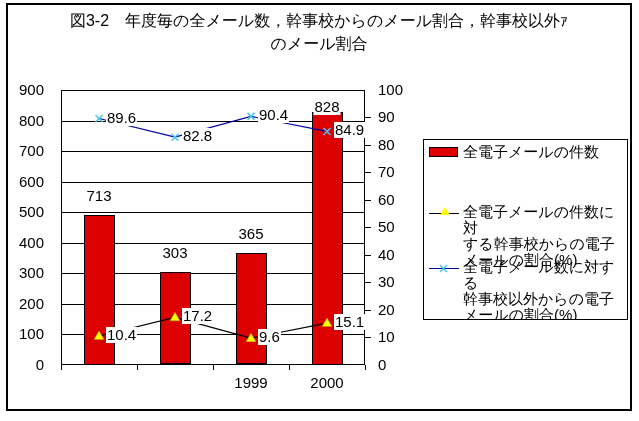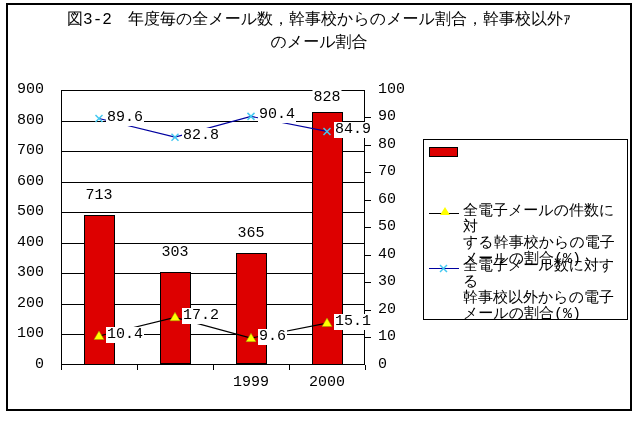--- a/index.html
+++ b/index.html
@@ -1,18 +1,18 @@
 <!DOCTYPE html>
 <html><head>
 <meta charset="utf-8">
 <style>
   html,body{margin:0;padding:0;background:#ffffff;}
   #stage{
     position:relative;width:639px;height:421px;background:#ffffff;
-    font-family:Liberation Mono, monospace;color:#000;overflow:hidden;
+    font-family:Liberation Sans, sans-serif;color:#000;overflow:hidden;
   }
   #frame{
     position:absolute;left:6px;top:3px;width:626px;height:408px;
     border:2px solid #000;box-sizing:border-box;background:#fff;
   }
   #chart-title{
     position:absolute;left:6px;top:9px;width:626px;
     text-align:center;font-size:16px;line-height:23px;white-space:pre-line;
   }
   .gridline{position:absolute;height:1px;background:#000;z-index:1;}
@@ -60,21 +60,21 @@
       <div class="gridline" style="left: 61px; top: 182px; width: 304px;"></div>
       <div class="gridline" style="left: 61px; top: 151px; width: 304px;"></div>
       <div class="gridline" style="left: 61px; top: 121px; width: 304px;"></div>
       <div class="bar" style="left: 84px; top: 215px; width: 31px; height: 150px; background: rgb(221, 0, 0);"></div>
       <div class="dlabel bar-lab" style="left: 99px; top: 188px;">713</div>
       <div class="bar" style="left: 160px; top: 272px; width: 31px; height: 92px; background: rgb(221, 0, 0);"></div>
       <div class="dlabel bar-lab" style="left: 175px; top: 245px;">303</div>
       <div class="bar" style="left: 236px; top: 253px; width: 31px; height: 111px; background: rgb(221, 0, 0);"></div>
       <div class="dlabel bar-lab" style="left: 251px; top: 226px;">365</div>
       <div class="bar" style="left: 312px; top: 112px; width: 31px; height: 253px; background: rgb(221, 0, 0);"></div>
-      <div class="dlabel bar-lab" style="left: 327px; top: 90px;">828</div>
+      <div class="dlabel bar-lab" style="left: 327px; top: 99px;">828</div>
       <div style="position: absolute; left: 61px; top: 90px; width: 304px; height: 275px; border: 1px solid rgb(0, 0, 0); box-sizing: border-box; z-index: 3;"></div>
       <div class="axis-lab axis-left" style="left: 0px; top: 357px;">0</div>
       <div class="axis-lab axis-left" style="left: 0px; top: 326px;">100</div>
       <div class="axis-lab axis-left" style="left: 0px; top: 296px;">200</div>
       <div class="axis-lab axis-left" style="left: 0px; top: 265px;">300</div>
       <div class="axis-lab axis-left" style="left: 0px; top: 235px;">400</div>
       <div class="axis-lab axis-left" style="left: 0px; top: 204px;">500</div>
       <div class="axis-lab axis-left" style="left: 0px; top: 174px;">600</div>
       <div class="axis-lab axis-left" style="left: 0px; top: 143px;">700</div>
       <div class="axis-lab axis-left" style="left: 0px; top: 113px;">800</div>
@@ -138,20 +138,21 @@
       <div class="dlabel" style="left: 182px; top: 128px;">82.8</div>
       <div class="dlabel" style="left: 258px; top: 107px;">90.4</div>
       <div class="dlabel" style="left: 334px; top: 122px;">84.9</div>
     </div>
 
   <div id="legend">
     <div class="lg-item" style="top:4px;">
       <div class="lg-marker">
         <div class="lg-swatch" style="background:#dd0000;"></div>
       </div>
+      <div class="lg-label">全電子メールの件数</div>
     </div>
 
     <div class="lg-item" style="top:64px;">
       <div class="lg-marker" style="height:48px;">
         <div class="lg-line" style="top:9px;background:#000000;"></div>
         <div class="lg-tri" style="top:3px;border-bottom:8px solid #ffff00;"></div>
       </div>
       <div class="lg-label">全電子メールの件数に対
 する幹事校からの電子
 メールの割合(%)</div>

